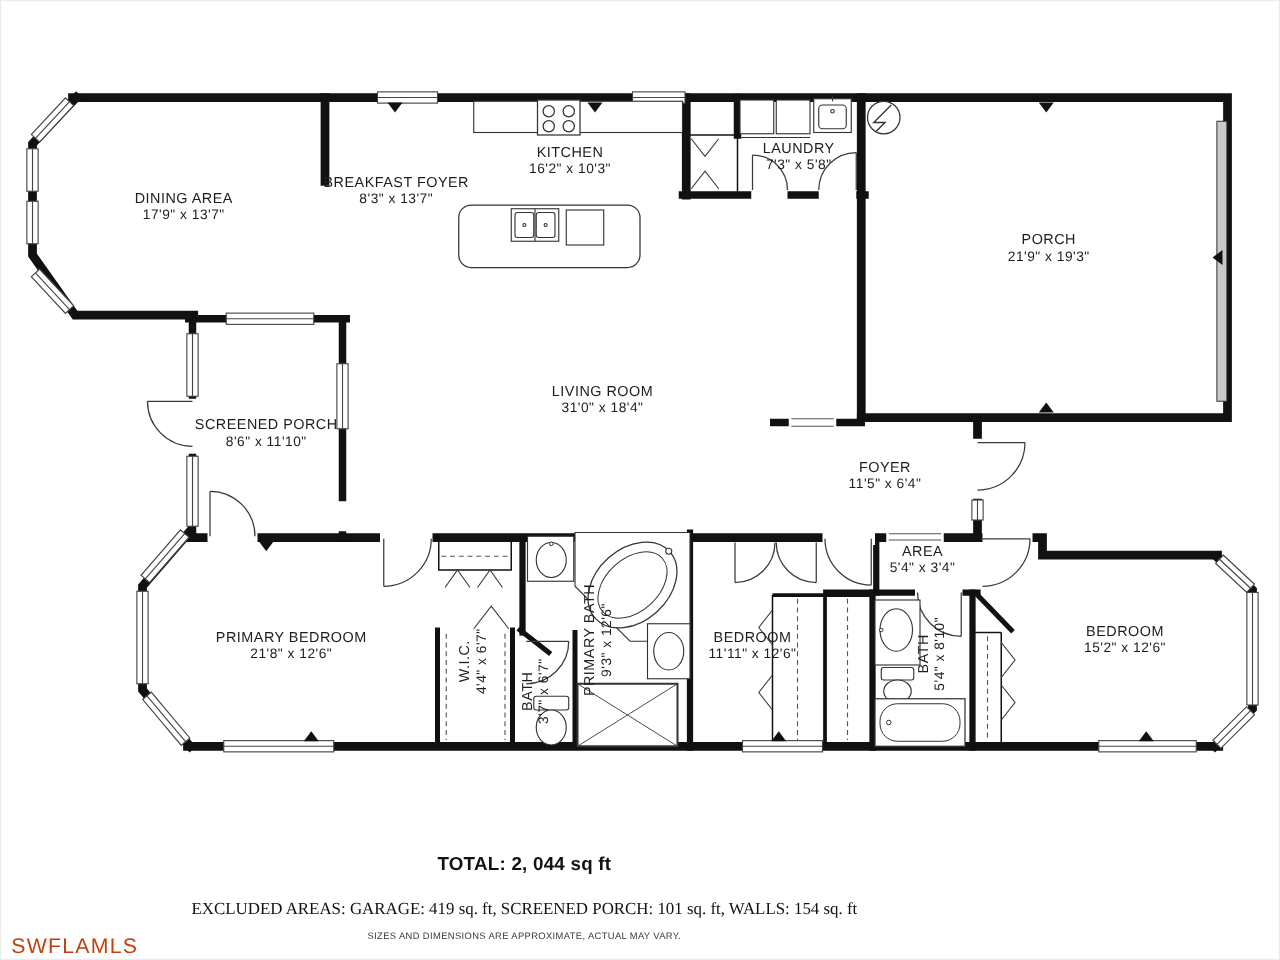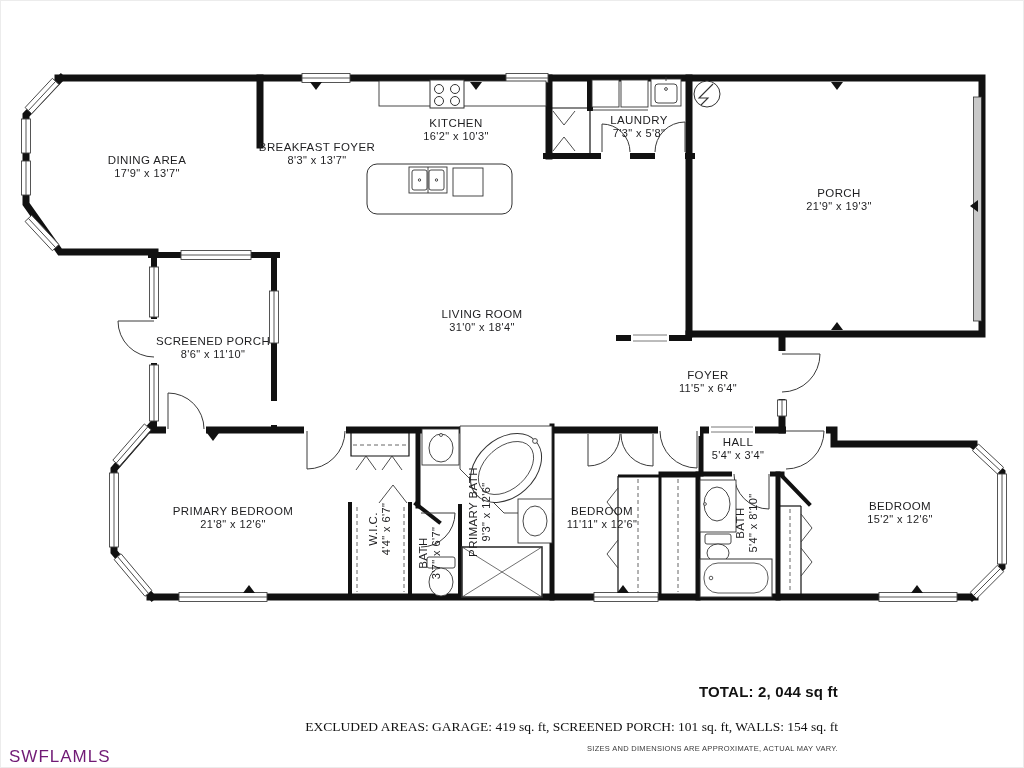--- a/index.html
+++ b/index.html
@@ -4,27 +4,27 @@
 <style>
   html,body{margin:0;padding:0;background:#fff;}
   #page{position:relative;width:1024px;height:768px;background:#fff;overflow:hidden;
         font-family:"Liberation Sans",sans-serif;box-sizing:border-box;border:1px solid #ececec;}
   svg{position:absolute;left:0;top:0;}
   .room-label{position:absolute;transform:translate(-50%,-50%);text-align:center;color:#1e1e20;
       font-family:"Liberation Sans",sans-serif;white-space:nowrap;letter-spacing:.4px;}
   .room-label .rname{font-size:11.5px;}
   .room-label .rdims{font-size:11px;margin-top:1px;}
   .room-label.v{transform:translate(-50%,-50%) rotate(-90deg);}
-  .sum{position:absolute;left:0;width:837px;text-align:right;color:#121212;
+  .sum{position:absolute;left:0;width:837px;text-align:center;color:#121212;
        font-family:"Liberation Sans",sans-serif;}
   .sum.total{top:682px;font-size:15px;font-weight:700;letter-spacing:.2px;}
   .sum.floor{top:700px;font-size:13.5px;}
   .sum.excluded{top:718px;font-size:13.5px;font-family:Liberation Serif, serif;}
   .sum.disclaimer{top:743px;font-size:7.5px;color:#3a3a3a;letter-spacing:.3px;}
-  .watermark{position:absolute;left:8px;top:746px;font-size:17px;color:#701a75;
+  .watermark{position:absolute;left:8px;top:746px;font-size:17px;color:#c2410c;
        letter-spacing:1px;font-family:"Liberation Sans",sans-serif;}
 </style>
 </head>
 <body>
 
 <div id="page">
 
 <svg width="1024" height="768" viewBox="0 0 1024 768">
 
   <g stroke="#111" stroke-width="7" fill="none" stroke-linecap="square">
@@ -374,21 +374,21 @@
   </div>
   <div class="room-label" style="left:212px;top:346px">
     <div class="rname">SCREENED PORCH</div>
       <div class="rdims">8'6" x 11'10"</div>
   </div>
   <div class="room-label" style="left:707px;top:380px">
     <div class="rname">FOYER</div>
       <div class="rdims">11'5" x 6'4"</div>
   </div>
   <div class="room-label" style="left:737px;top:447px">
-    <div class="rname">HALL</div>
+    <div class="rname">AREA</div>
       <div class="rdims">5'4" x 3'4"</div>
   </div>
   <div class="room-label" style="left:232px;top:516px">
     <div class="rname">PRIMARY BEDROOM</div>
       <div class="rdims">21'8" x 12'6"</div>
   </div>
   <div class="room-label v" style="left:378px;top:528px">
     <div class="rname">W.I.C.</div>
       <div class="rdims">4'4" x 6'7"</div>
   </div>

